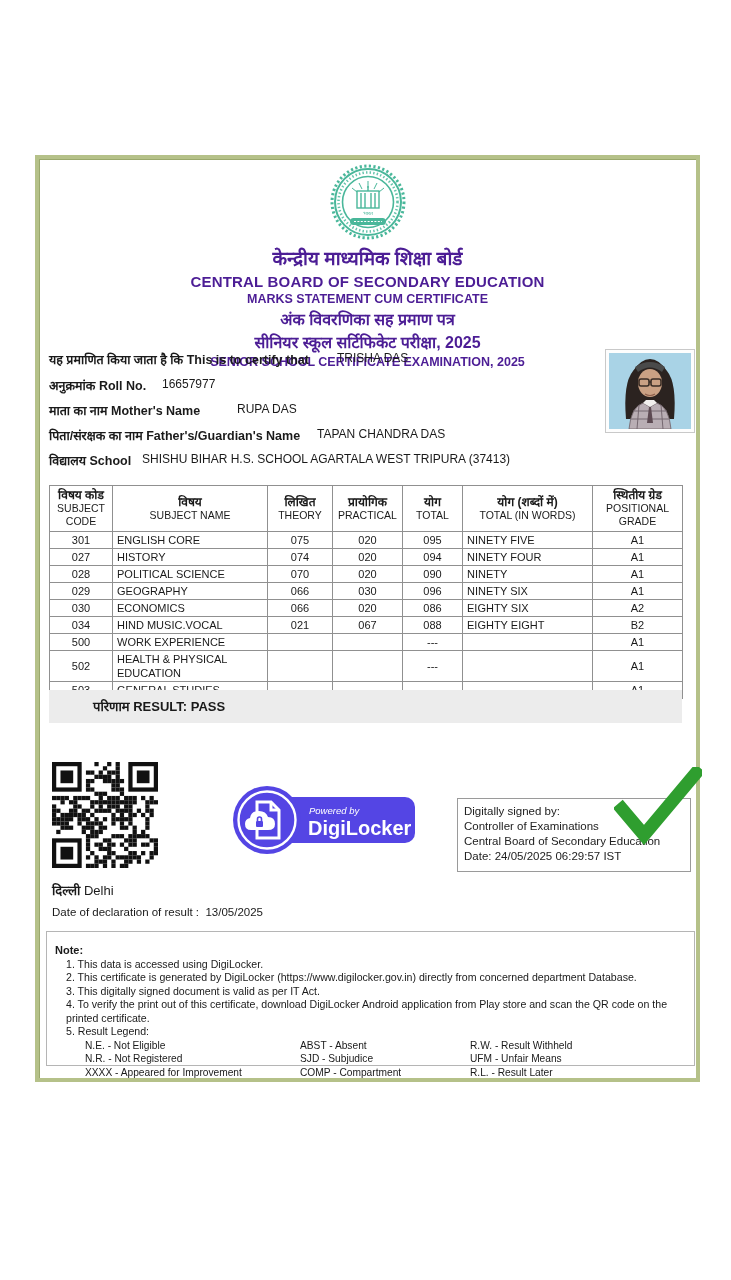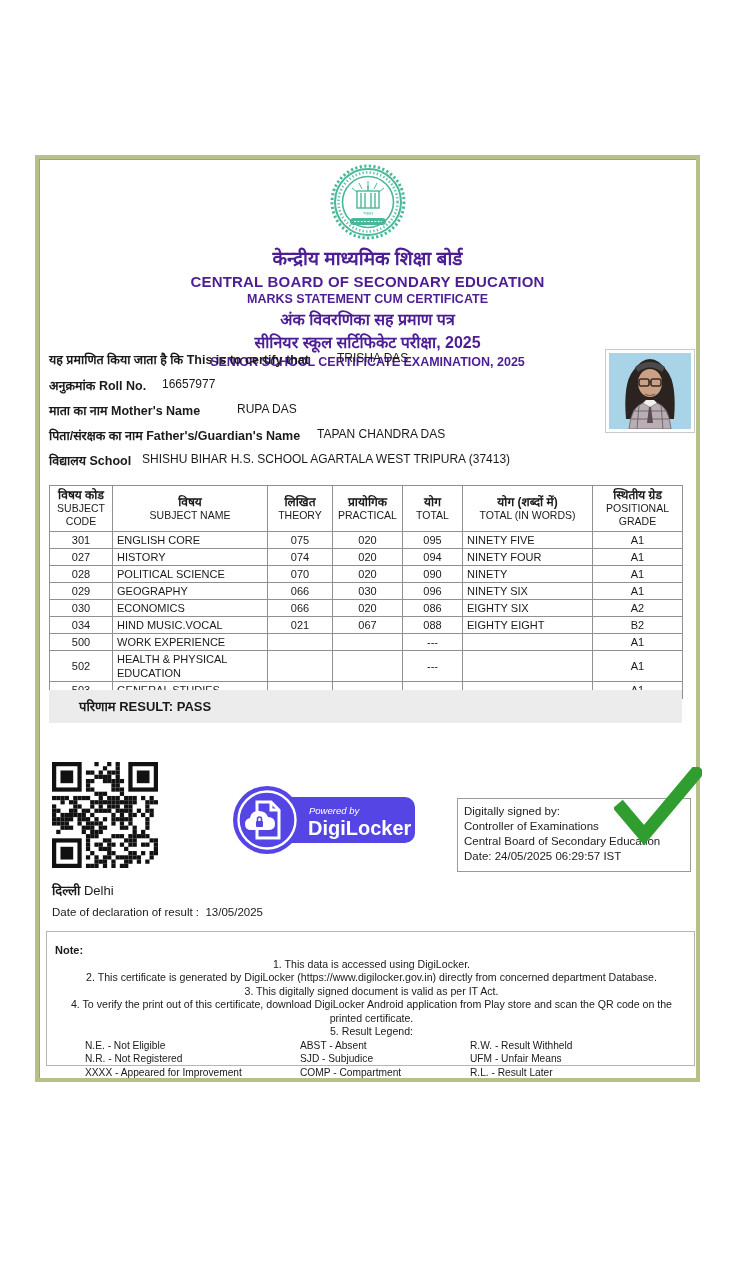--- a/index.html
+++ b/index.html
@@ -42,41 +42,41 @@
   .marks-table thead th { height:46px; vertical-align:middle; text-align:center;
     font-weight:normal; line-height:13px; }
   .marks-table thead .hhi { font-weight:bold; display:block; font-size:12px; }
   .marks-table thead .hen { display:block; font-size:10.5px; }
   .marks-table td { height:15px; line-height:14px; text-align:center; }
   .marks-table td.cell-name, .marks-table td.cell-words { text-align:left; }
   .col-code{width:63px;} .col-name{width:155px;} .col-theory{width:65px;}
   .col-practical{width:70px;} .col-total{width:60px;} .col-words{width:130px;} .col-grade{width:90px;}
 
   .result-box { position:absolute; left:10px; top:531px; width:633px; height:33px;
-    background:#ececec; line-height:33px; padding-left:30px; font-size:13px; font-weight:bold; }
+    background:#ececec; line-height:33px; padding-left:44px; font-size:13px; font-weight:bold; }
 
   
   .qr { position:absolute; left:13px; top:603px; width:106px; height:106px; }
   .qr svg { display:block; }
 
   .dl-badge { position:absolute; left:194px; top:627px; width:182px; height:68px; }
 
   .sig-box { position:absolute; left:418px; top:639px; width:234px; height:74px;
     border:1px solid #9a9a9a; padding:5px 6px; font-size:11.5px; line-height:15px; color:#222; }
   .check { position:absolute; left:575px; top:608px; width:88px; height:78px; }
 
   .place-line { position:absolute; left:13px; top:722px; font-size:13px; }
   .place-line .hi { font-weight:bold; }
   .decl-line { position:absolute; left:13px; top:747px; font-size:11.5px; }
 
   
   .note-box { position:absolute; left:7px; top:772px; width:649px; height:135px;
     border:1px solid #b5b5b5; padding:12px 8px; font-size:10.6px; line-height:13.5px; }
   .note-title { font-weight:bold; font-size:11px; }
-  .note-item { margin-left:2px;text-align:center; }
+  .note-item { margin-left:11px; }
   .legend-grid { margin-left:30px; display:grid; grid-template-columns:215px 170px auto;
     font-size:10.2px; line-height:13.5px; }
 </style>
 </head>
 <body>
 
 <div class="page">
   <div class="certificate">
 
     <div class="logo-wrap">

